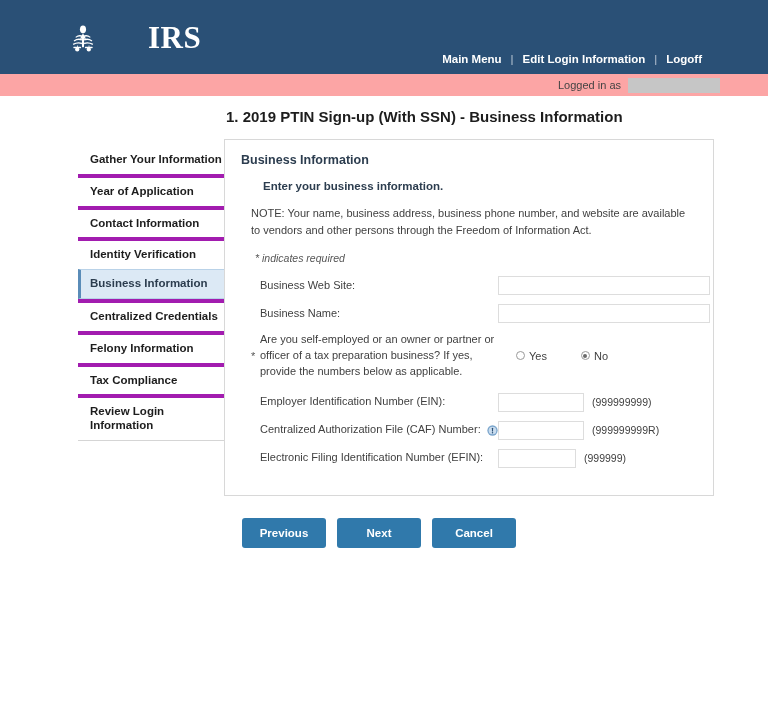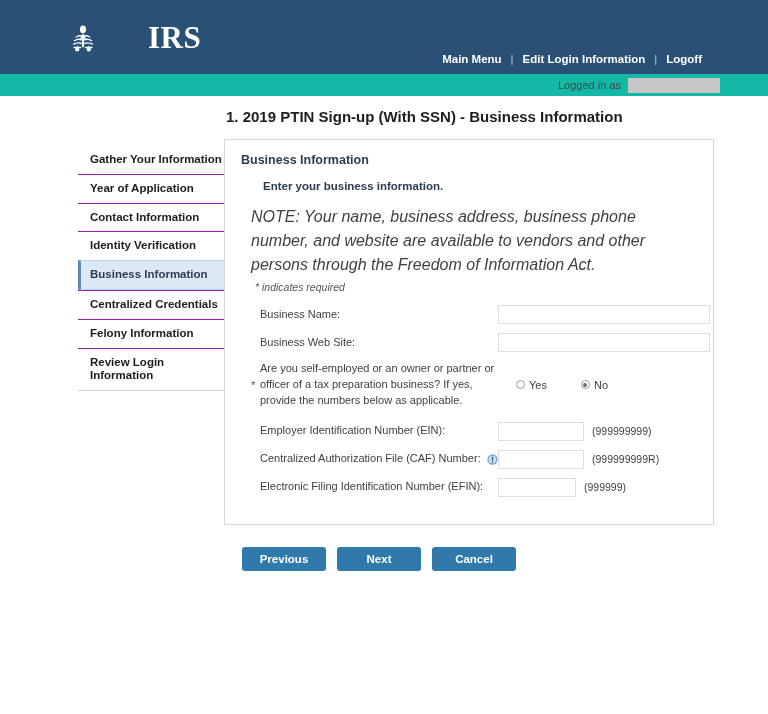--- a/index.html
+++ b/index.html
@@ -57,21 +57,21 @@
     white-space: nowrap;
   }
   .topnav .sep {
     color: #b9c6d4;
     margin: 0 9px;
     font-weight: normal;
   }
 
   
   .loginbar {
-    background: #14b8a6;
+    background: #fca5a5;
     height: 22px;
     display: flex;
     align-items: center;
     justify-content: flex-end;
     padding-right: 48px;
     font-size: 11px;
     color: #444444;
   }
   .loginbar .redacted {
     display: inline-block;
@@ -89,21 +89,21 @@
 
   
   .sidebar {
     position: absolute;
     left: 78px;
     top: 22px;
     width: 146px;
     margin-top: 28px;
   }
   .side-item {
-    border-top: 1px solid #a21caf;
+    border-top: 4px solid #a21caf;
     padding: 7px 0 7px 12px;
     font-size: 11.5px;
     font-weight: bold;
     color: #1d1d1d;
     line-height: 1.2;
     cursor: pointer;
   }
   .side-item:first-child {
     border-top: none;
   }
@@ -146,25 +146,24 @@
     margin-bottom: 13px;
   }
   .panel-sub {
     font-size: 11.5px;
     font-weight: bold;
     color: #2c3d4f;
     margin: 0 0 13px 10px;
     padding-left: 12px;
   }
   .panel-note {
-    font-size: 16px;
+    font-size: 11px;
     color: #3f3f3f;
     line-height: 1.5;
-    margin: 0 0 4px 10px;
-    font-style: italic;
+    margin: 0 0 14px 10px;
   }
   .panel-req {
     font-size: 10.5px;
     font-style: italic;
     color: #555555;
     margin: 0 0 12px 14px;
   }
 
   
   .form {
@@ -271,21 +270,21 @@
   }
   .btn {
     background: #3079ab;
     color: #ffffff;
     border: none;
     border-radius: 3px;
     font-family: "Liberation Sans", sans-serif;
     font-size: 11.5px;
     font-weight: bold;
     width: 84px;
-    height: 24px;
+    height: 30px;
     margin-right: 11px;
     cursor: pointer;
   }
 </style>
 </head>
 <body>
 
 <div class="header">
   <div class="logo-wrap">
     <svg class="logo-seal" viewBox="0 0 40 40">
@@ -342,49 +341,52 @@
     <div class="side-item active">
       <span>Business Information</span>
     </div>
     <div class="side-item">
       <span>Centralized Credentials</span>
     </div>
     <div class="side-item">
       <span>Felony Information</span>
     </div>
     <div class="side-item">
+      <span>Tax Compliance</span>
+    </div>
+    <div class="side-item">
       <span>Review Login Information</span>
     </div>
     <div class="sidebar-end"></div>
   </div>
 
   <div class="main">
 
     <h1 class="page-title">1. 2019 PTIN Sign-up (With SSN) - Business Information</h1>
 
     <div class="panel">
 
       <div class="panel-title">Business Information</div>
       <div class="panel-sub">Enter your business information.</div>
       <div class="panel-note">NOTE: Your name, business address, business phone number, and website are available to vendors and other persons through the Freedom of Information Act.</div>
       <div class="panel-req">* indicates required</div>
 
       <div class="form">
 
         <div class="frow">
           <span class="star"></span>
-          <span class="flabel">Business Name:</span>
+          <span class="flabel">Business Web Site:</span>
           <span class="fcontrol">
             <input class="txt w-wide" type="text" value="" style="">
           </span>
         </div>
 
         <div class="frow">
           <span class="star"></span>
-          <span class="flabel">Business Web Site:</span>
+          <span class="flabel">Business Name:</span>
           <span class="fcontrol">
             <input class="txt w-wide" type="text" value="" style="">
           </span>
         </div>
 
         <div class="frow tall">
           <span class="star">*</span>
           <span class="flabel">Are you self-employed or an owner or partner or officer of a tax preparation business? If yes, provide the numbers below as applicable.</span>
           <span class="fcontrol">
             <span class="radio-group">

